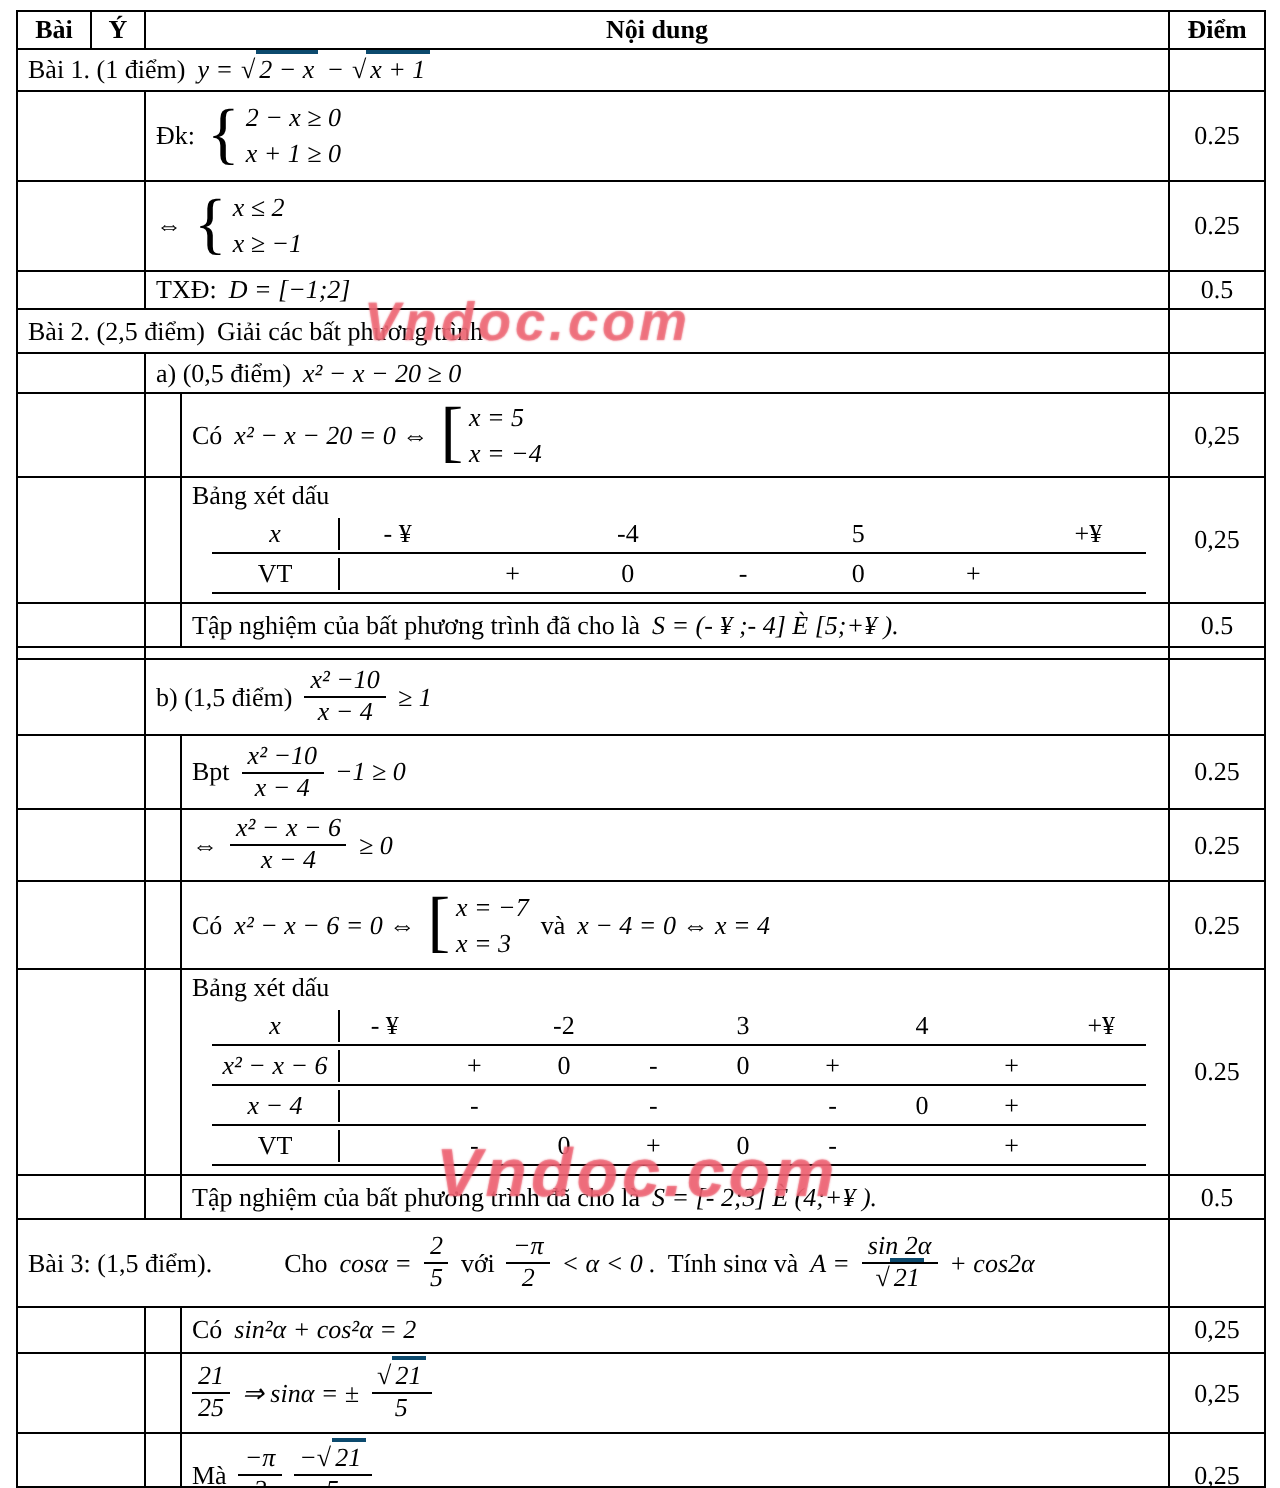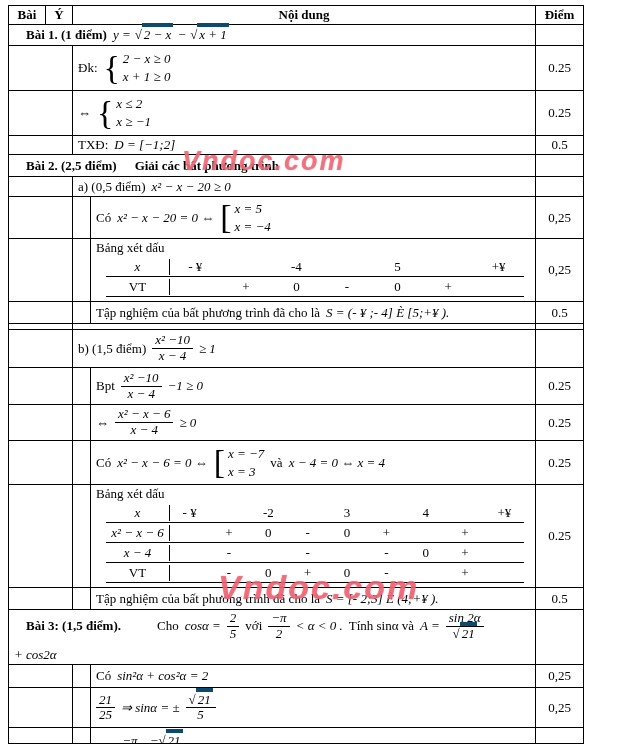--- a/index.html
+++ b/index.html
@@ -2,44 +2,44 @@
 <html><head>
 <meta charset="utf-8">
 <style>
   html,body { margin:0; padding:0; background:#e8e8e8; }
   .page {
     position:relative; width:640px; height:744px; background:#fff;
     font-family:"Liberation Serif", serif; font-size:13px; color:#000;
     overflow:hidden; margin:0 auto;
   }
   .tbl {
-    position:absolute; left:8px; top:5px; width:576px; height:739px;
+    position:absolute; left:8px; top:5px; width:625px; height:739px;
     border:1px solid #000; display:flex; flex-direction:column;
     box-sizing:border-box; overflow:hidden; background:transparent;
   }
   .row { display:flex; flex:0 0 auto; align-items:stretch; }
   .cell {
     border-right:1px solid #000; border-bottom:1px solid #000;
     padding:1px 5px; box-sizing:border-box;
   }
   .cell.last { border-right:none; }
   .cb { width:37px; } .cy { width:27px; }
   .cleft { width:64px; }
   .ci { width:18px; padding:0; }
   .cc { flex:1; min-width:0; }
   .cd { width:47px; display:flex; align-items:center; justify-content:center; padding:0; }
   .cspan { flex:1; }
   .hd { font-weight:bold; text-align:center; padding:1px 2px; }
   .vc { display:flex; align-items:center; gap:6px; flex-wrap:wrap; }
   .ttl { display:flex; align-items:center; gap:6px; flex-wrap:wrap; }
-  b { font-weight:bold;margin-left:12px; }
+  b { font-weight:normal; }
   .m { font-style:italic; }
   .fx { display:inline-flex; align-items:center; gap:4px; font-style:italic; }
   .sqrt { white-space:nowrap; font-style:italic; }
-  .sqrt .rad { border-top:4px solid #0c4a6e; padding:0 2px; }
+  .sqrt .rad { border-top:2px solid #0c4a6e; padding:0 2px; }
   .frac {
     display:inline-flex; flex-direction:column; align-items:center;
     text-align:left; font-style:italic; line-height:1.12; vertical-align:middle;
   }
   .frac .num { border-bottom:1px solid #000; padding:0 3px; }
   .frac .den { padding:0 3px; }
   .cases { display:inline-flex; align-items:center; }
   .brace {
     font-size:34px; line-height:0.85; font-weight:400; margin-right:3px;
     font-family:"Liberation Serif", serif; font-style:normal;

